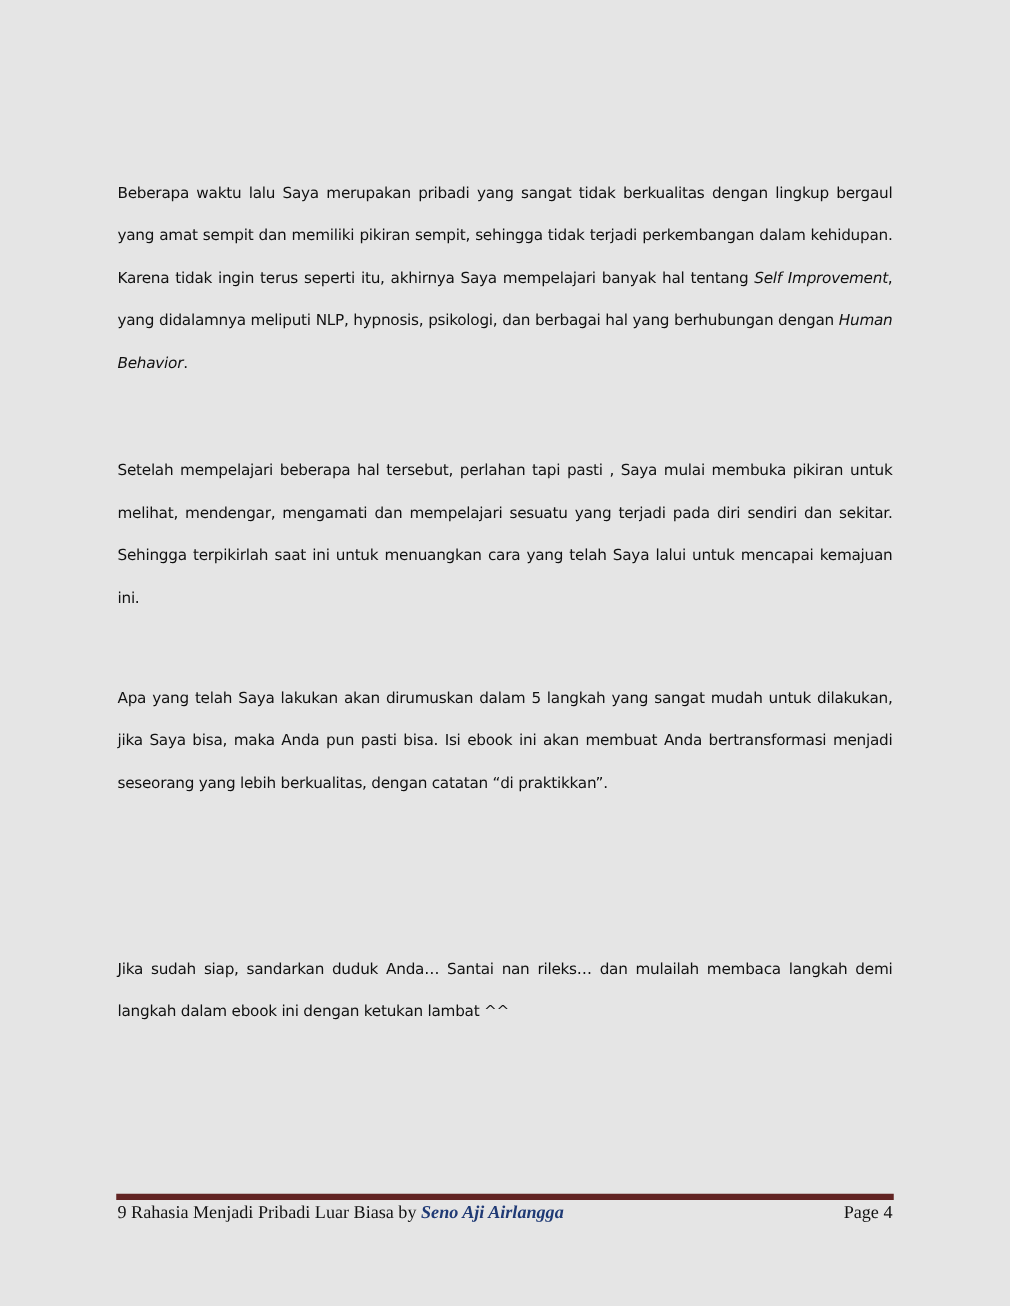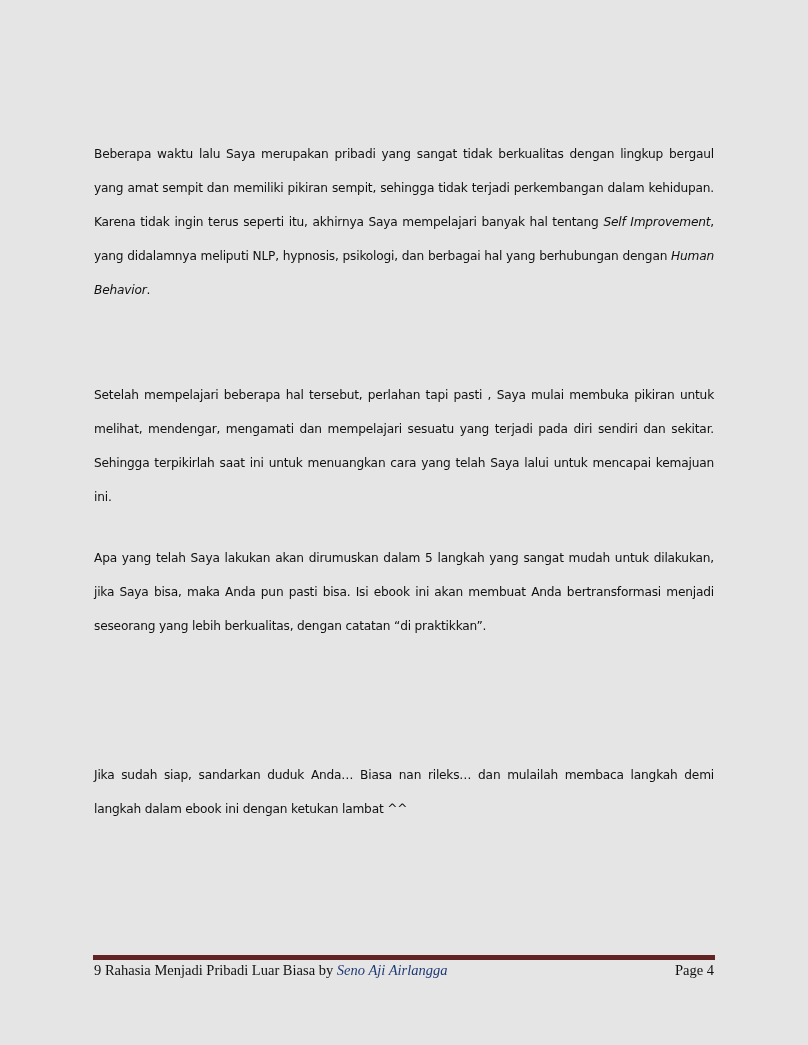--- a/index.html
+++ b/index.html
@@ -3,44 +3,44 @@
   <meta charset="utf-8">
   <style>
     html, body { margin: 0; padding: 0; background: #ffffff; }
     body { width: 808px; height: 1045px; position: relative; overflow: hidden;
            font-family: "DejaVu Sans", "Liberation Sans", sans-serif; color: #111111; }
     .page { position: absolute; left: 0; top: 0; width: 808px; height: 1045px; background: #e5e5e5; padding-left: 20px; }
     .para { position: absolute; left: 94px; width: 620px; font-size: 12.2px; letter-spacing: -0.2px;
             line-height: 34px; text-align: justify; margin: 0; }
     .em { font-style: italic; }
     #p1 { top: 137px; }
-    #p2 { top: 378px; }
+    #p2 { top: 359px; }
     #p3 { top: 541px; }
     #p4 { top: 711px; }
     #p5 { top: 758px; }
     .footer-rule { position: absolute; left: 93px; top: 955px; width: 622px; height: 5px; background: #622423; }
     .footer { position: absolute; left: 94px; top: 962px; width: 620px; height: 20px;
               font-family: "Liberation Serif", "DejaVu Serif", serif; font-size: 14.5px; color: #111; }
     .footer-left { position: absolute; left: 0; top: 0; white-space: nowrap; }
-    .author { color: #1f3a75; font-weight: normal; font-style: italic; margin-top: 46px; }
+    .author { color: #1f3a75; font-weight: bold; font-style: italic; margin-top: 46px; }
     .footer-right { position: absolute; right: 0; top: 0; white-space: nowrap; }
   </style>
 </head>
 <body>
 
 <div class="page">
 
   <p class="para" id="p1"><span>Beberapa waktu lalu Saya merupakan pribadi yang sangat tidak berkualitas dengan lingkup bergaul yang amat sempit dan memiliki pikiran sempit, sehingga tidak terjadi perkembangan dalam kehidupan. Karena tidak ingin terus seperti itu, akhirnya Saya mempelajari banyak hal tentang </span><span class="em">Self Improvement</span><span>, yang didalamnya meliputi NLP, hypnosis, psikologi, dan berbagai hal yang berhubungan dengan </span><span class="em">Human Behavior</span><span>.</span></p>
 
   <p class="para" id="p2">Setelah mempelajari beberapa hal tersebut, perlahan tapi pasti , Saya mulai membuka pikiran untuk melihat, mendengar, mengamati dan mempelajari sesuatu yang terjadi pada diri sendiri dan sekitar. Sehingga terpikirlah saat ini untuk menuangkan cara yang telah Saya lalui untuk mencapai kemajuan ini.</p>
 
   <p class="para" id="p3">Apa yang telah Saya lakukan akan dirumuskan dalam 5 langkah yang sangat mudah untuk dilakukan, jika Saya bisa, maka Anda pun pasti bisa. Isi ebook ini akan membuat Anda bertransformasi menjadi seseorang yang lebih berkualitas, dengan catatan “di praktikkan”.</p>
 
 
-  <p class="para" id="p5">Jika sudah siap, sandarkan duduk Anda… Biasa nan rileks… dan mulailah membaca langkah demi langkah dalam ebook ini dengan ketukan lambat ^^</p>
+  <p class="para" id="p5">Jika sudah siap, sandarkan duduk Anda… Santai nan rileks… dan mulailah membaca langkah demi langkah dalam ebook ini dengan ketukan lambat ^^</p>
 
   <div class="footer-rule"></div>
 
   <div class="footer">
     <div class="footer-left"><span>9 Rahasia Menjadi Pribadi Luar Biasa by </span><span class="author">Seno Aji Airlangga</span></div>
     <div class="footer-right">Page 4</div>
   </div>
 
 </div>
 

